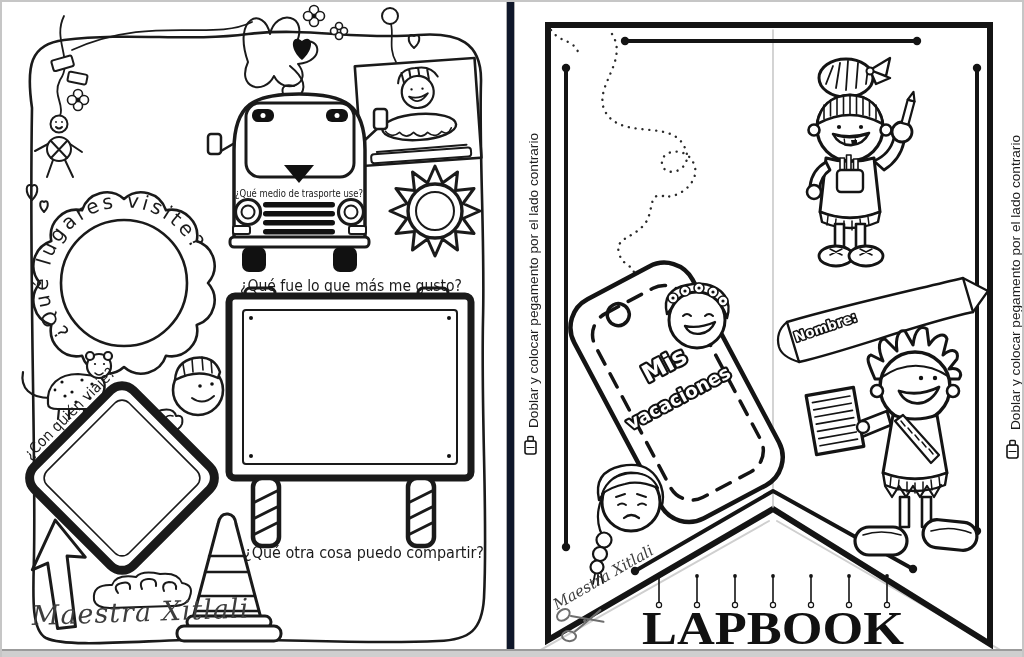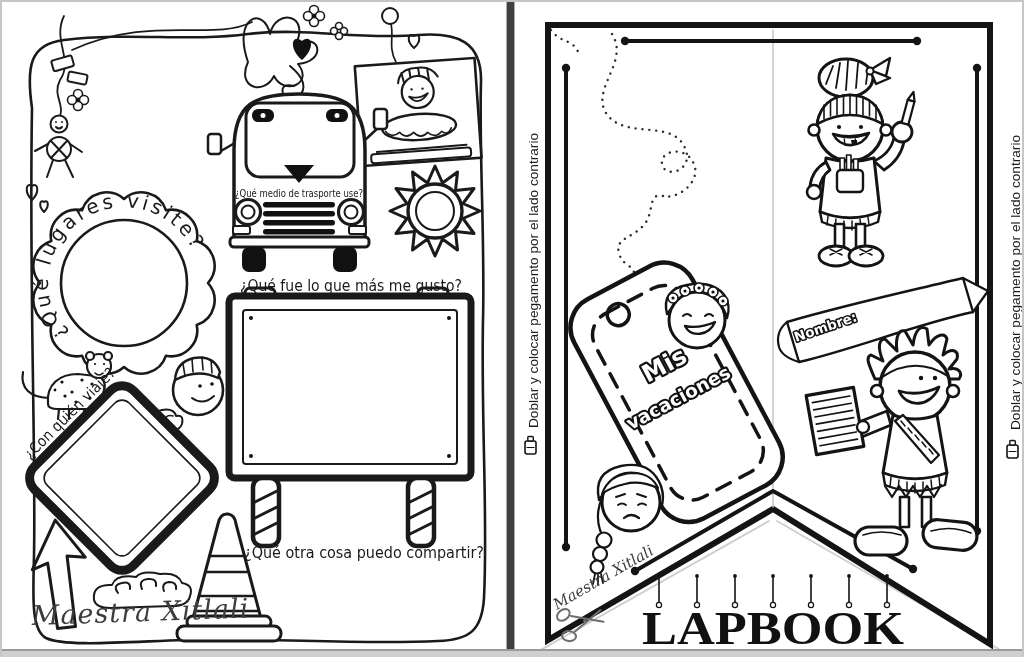--- a/index.html
+++ b/index.html
@@ -1,16 +1,16 @@
 <!DOCTYPE html>
 <html><head>
 <meta charset="utf-8">
 <style>
   html,body{margin:0;padding:0;background:#e9e9e9;}
-  .spread{position:relative;width:1024px;height:657px;background:#404040;overflow:hidden;
+  .spread{position:relative;width:1024px;height:657px;background:#0f172a;overflow:hidden;
           border-left:2px solid #c6c6c6;border-right:2px solid #c6c6c6;box-sizing:border-box;
           font-family:"Liberation Sans",sans-serif;}
   .edge-top{position:absolute;left:0;top:0;width:100%;height:2px;background:#c6c6c6;}
   .edge-bottom{position:absolute;left:0;top:649px;width:100%;height:8px;background:#cfcfcf;border-top:2px solid #9b9b9b;box-sizing:border-box;}
   .page{position:absolute;top:2px;height:647px;background:#fff;}
   .page-left{left:0;width:504px;border-right:1px solid #adadad;}
   .page-right{left:512px;width:510px;border-left:1px solid #adadad;}
   svg{display:block;}
   svg text{font-family:"Liberation Sans",sans-serif;}
   .hand{font-family:"DejaVu Sans",sans-serif;fill:#1a1a1a;}

